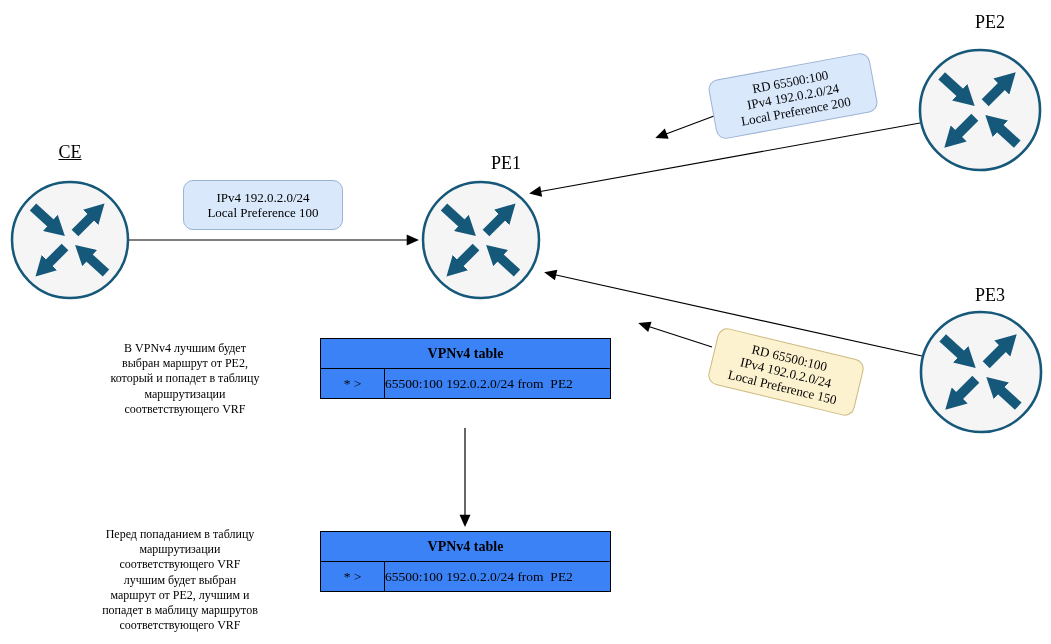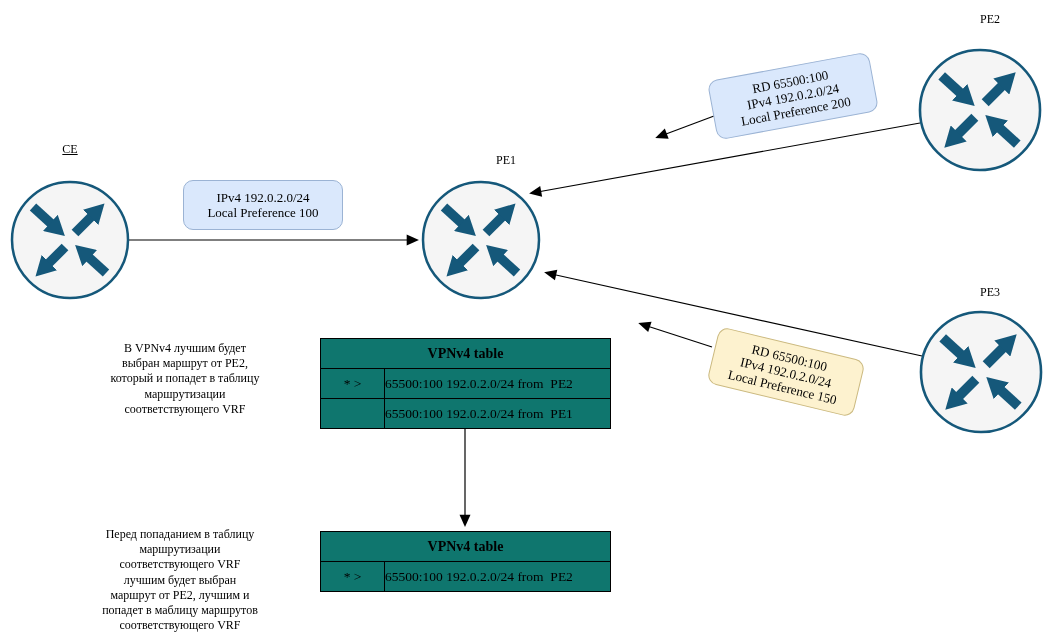--- a/index.html
+++ b/index.html
@@ -15,34 +15,34 @@
   html,body{margin:0;padding:0;background:#fff;}
   .stage{
     position:relative;width:1051px;height:644px;background:#ffffff;
     font-family:"Liberation Serif","DejaVu Serif",serif;color:var(--ink);
     overflow:hidden;
   }
   .layer{position:absolute;left:0;top:0;}
   .edge{stroke:var(--edge-color);stroke-width:1.2;fill:none;}
   .router-circle{fill:var(--router-fill);stroke:var(--router-stroke);stroke-width:2.5;}
   .ra{stroke:var(--router-stroke);stroke-width:9.5;}
-  .node-label{position:absolute;font-size:12px;text-align:center;width:60px;}
+  .node-label{position:absolute;font-size:18px;text-align:center;width:60px;}
   .msg{
     position:absolute;border:1px solid;border-radius:10px;
     display:flex;align-items:center;justify-content:center;
     text-align:center;font-size:13px;line-height:15px;white-space:pre-line;
   }
   .msg.blue{background:var(--blue-fill);border-color:var(--blue-stroke);}
   .msg.yellow{background:var(--yellow-fill);border-color:var(--yellow-stroke);}
   .note{
     position:absolute;font-size:12px;line-height:15.2px;
     text-align:center;white-space:pre-line;width:300px;
   }
   table.vtable{
-    position:absolute;border-collapse:collapse;background:#0f766e;
+    position:absolute;border-collapse:collapse;background:#3b82f6;
     table-layout:fixed;width:290px;
   }
   .vtable th,.vtable td{
     border:1px solid #000;font-size:13.5px;padding:0;height:29px;
     overflow:hidden;
   }
   .vtable th{font-weight:bold;font-size:14px;text-align:center;}
   .flag-cell{text-align:center;}
   .route-cell{text-align:left;padding-left:8px;white-space:pre;margin-top:33px;}
 </style>
@@ -114,24 +114,20 @@
         <col style="width:226px">
       </colgroup>
     <tbody>
         <tr>
       <th colspan="2">VPNv4 table</th>
     </tr>
     <tr>
       <td class="flag-cell">* &gt;</td>
       <td class="route-cell">65500:100 192.0.2.0/24 from  PE2</td>
     </tr>
-    <tr>
-      <td class="flag-cell"></td>
-      <td class="route-cell">65500:100 192.0.2.0/24 from  PE1</td>
-    </tr>
   </tbody>
     </table>
 
   <table class="vtable" style="left:320px;top:531px;">
     <colgroup>
         <col style="width:64px">
         <col style="width:226px">
       </colgroup>
     <tbody>
         <tr>

